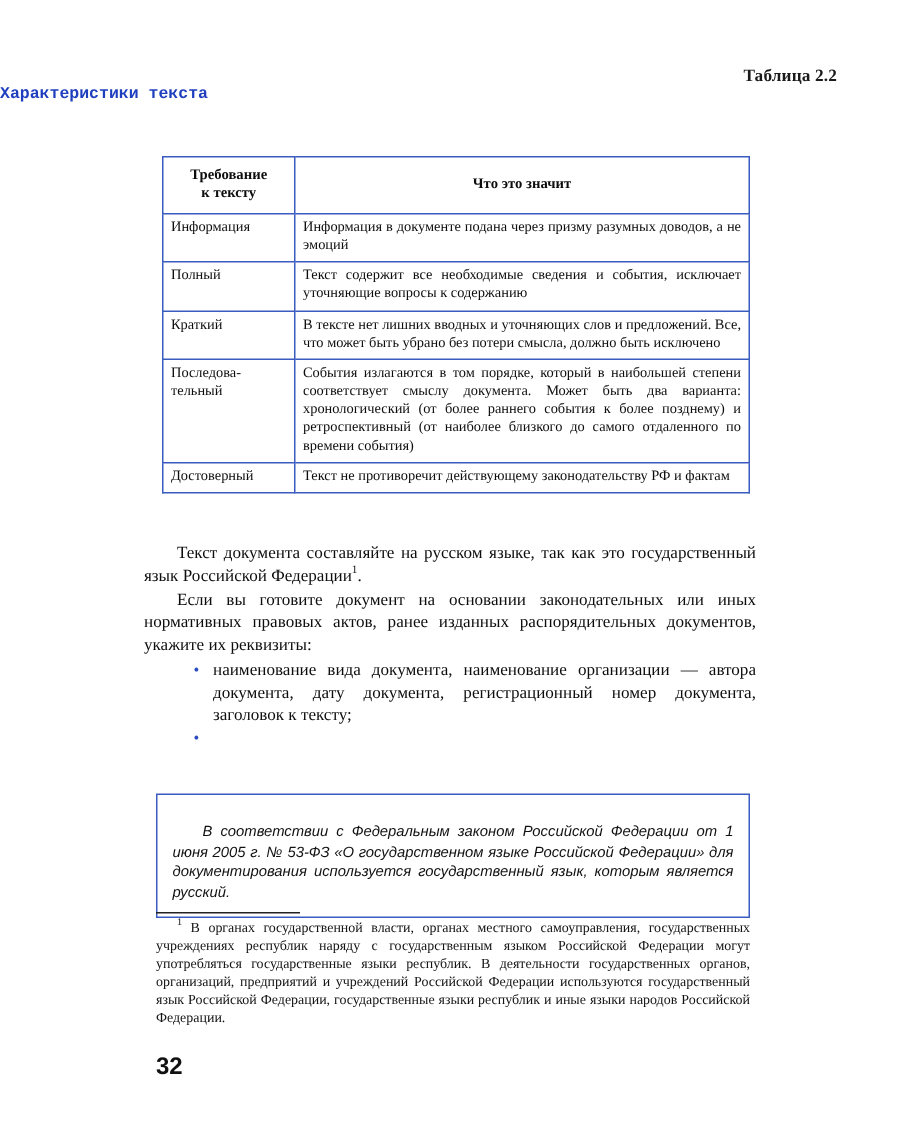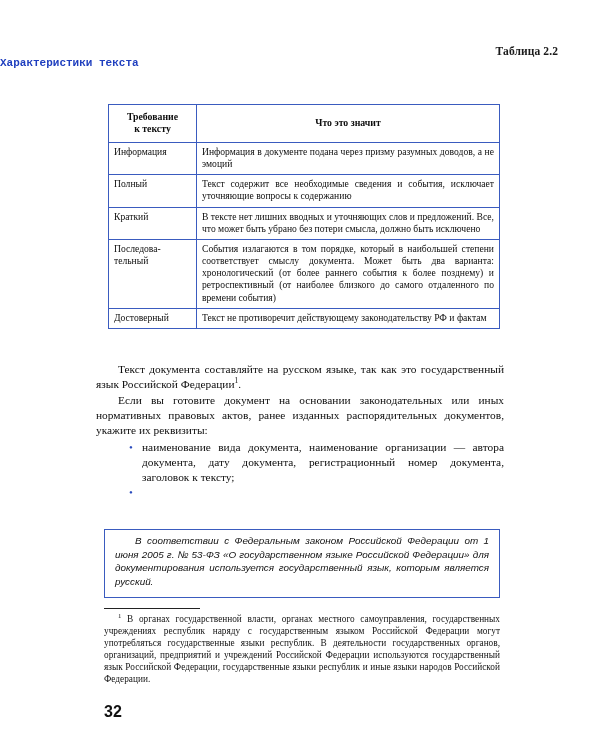--- a/index.html
+++ b/index.html
@@ -128,21 +128,21 @@
   }
 
   
   .quote-box {
     position: absolute;
     left: 104px;
     top: 529px;
     width: 396px;
     border: 1.2px solid #3a5bbf;
     background: #ffffff;
-    padding: 4px 10px 9px 10px;
+    padding: 18px 10px 9px 10px;
   }
   .quote-box p {
     margin: 0;
     font-family: "Liberation Sans", sans-serif;
     font-style: italic;
     font-size: 9.9px;
     line-height: 1.37;
     text-align: justify;
     text-indent: 20px;
     color: #111111;

